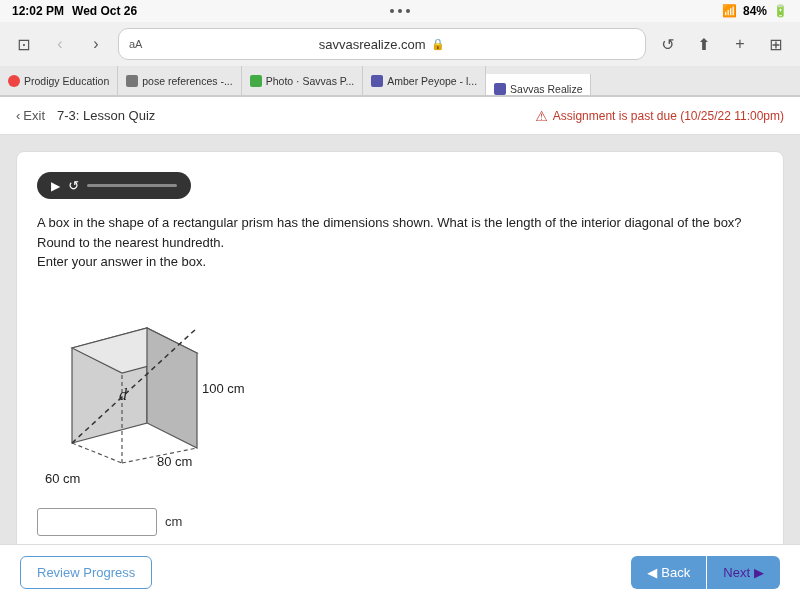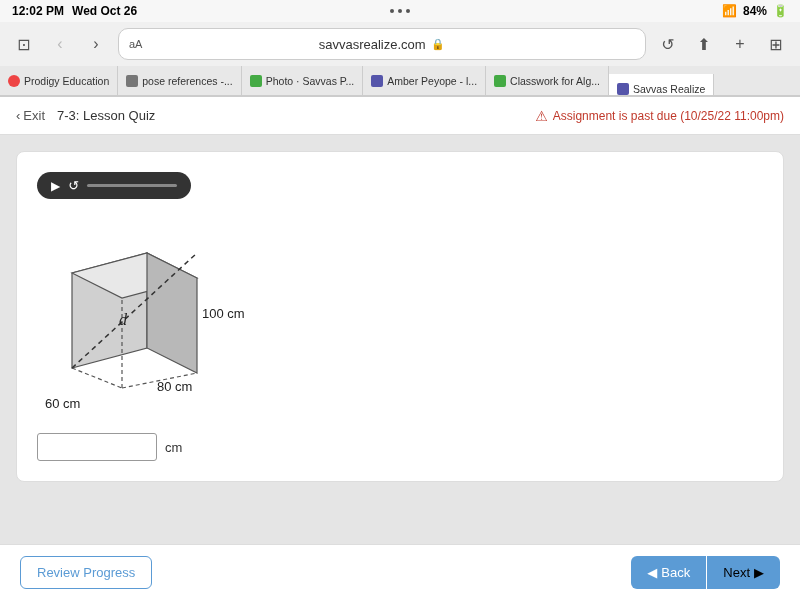--- a/index.html
+++ b/index.html
@@ -177,21 +177,21 @@
     .nav-buttons { display: flex; gap: 0; }
     .back-btn {
       background: #5b9bd5; color: white;
       border: none; border-radius: 6px 0 0 6px;
       padding: 9px 16px;
       font-size: 13px;
       cursor: pointer;
       display: flex; align-items: center; gap: 4px;
     }
     .next-btn {
-      background: #5b9bd5; color: #000000;
+      background: #5b9bd5; color: #4c1d95;
       border: none; border-radius: 0 6px 6px 0;
       padding: 1px 16px;
       font-size: 13px;
       cursor: pointer;
       display: flex; align-items: center; gap: 4px;
     }
     .nav-divider { width: 1px; background: rgba(255,255,255,0.4); }
 
     
     .prism-svg { overflow: visible; }
@@ -242,24 +242,20 @@
       <span style="overflow:hidden;text-overflow:ellipsis;">pose references -...</span>
     </div>
     <div class="tab">
       <div class="tab-favicon" style="background:#4a4;"></div>
       <span>Photo · Savvas P...</span>
     </div>
     <div class="tab">
       <div class="tab-favicon" style="background:#55a;"></div>
       <span>Amber Peyope - l...</span>
     </div>
-    <div class="tab">
-      <div class="tab-favicon" style="background:#4a4;"></div>
-      <span>Classwork for Alg...</span>
-    </div>
     <div class="tab active">
       <div class="tab-favicon" style="background:#55a;"></div>
       <span>Savvas Realize</span>
     </div>
   </div>
 </div>
 
 <div class="page-header">
   <div class="page-header-left">
     <div class="exit-btn">
@@ -276,20 +272,24 @@
 
 <div class="main-content">
   <div class="question-card">
 
     <div class="audio-controls">
       <span class="play-btn">▶</span>
       <span class="replay-btn">↺</span>
       <div class="audio-bar"></div>
     </div>
 
+    <div class="question-text">
+      <span>A box in the shape of a rectangular prism has the dimensions shown. What is the length of the interior diagonal of the box? Round to the nearest hundredth.</span><br>
+      <span>Enter your answer in the box.</span>
+    </div>
 
     <div class="diagram-area">
       <svg class="prism-svg" width="220" height="200" viewBox="0 0 220 200">
 
         <polygon points="35,155 35,60 110,40 110,135" fill="#d0d0d0" stroke="#555" stroke-width="1.2"></polygon>
 
         <polygon points="35,60 110,40 160,65 85,85" fill="#e8e8e8" stroke="#555" stroke-width="1.2"></polygon>
 
         <polygon points="110,40 160,65 160,160 110,135" fill="#b8b8b8" stroke="#555" stroke-width="1.2"></polygon>
 

